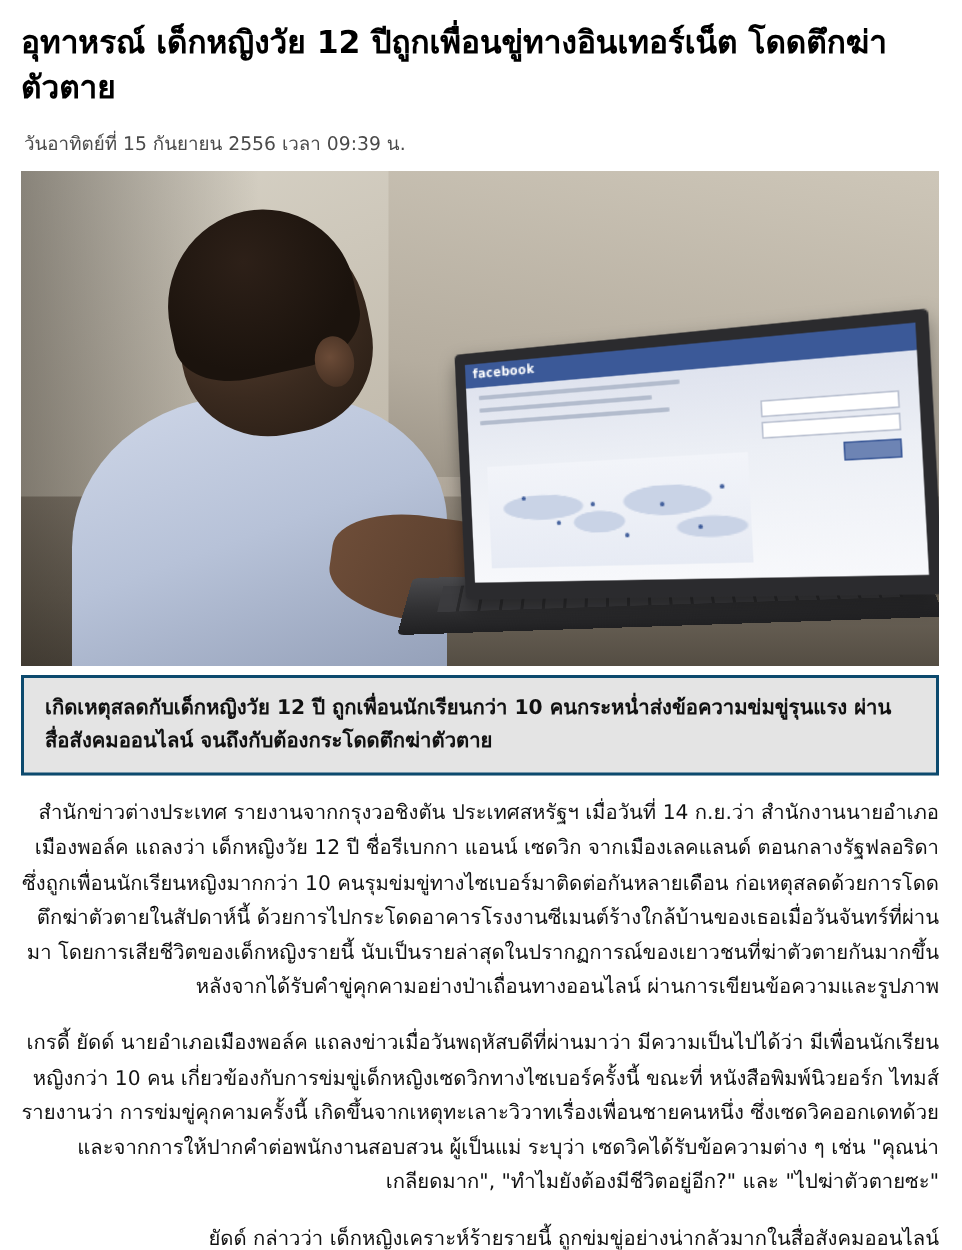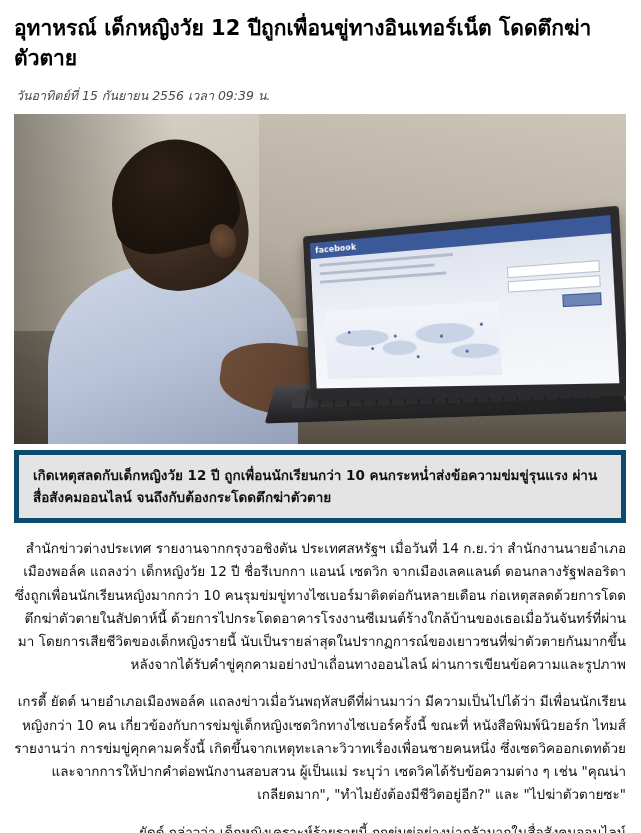--- a/index.html
+++ b/index.html
@@ -28,21 +28,20 @@
     line-height: 1.42;
     color: #000000;
     margin: 4px 0 0 0;
     letter-spacing: 0px;
   }
   .dateline {
     font-size: 12.5px;
     color: #4a4a4a;
     margin: 12px 0 8px 2px;
     font-weight: normal;
-    font-style: italic;
   }
   .photo-wrap {
     width: 612px;
     height: 330px;
     margin: 0 auto;
     position: relative;
     overflow: hidden;
     background: #b9b2a6;
   }
   
@@ -194,21 +193,21 @@
     left: 22px; top: 10px; right: 22px; height: 28px;
     background:
       repeating-linear-gradient(90deg, #3c3c3f 0 12px, #2a2a2c 12px 14px),
       repeating-linear-gradient(180deg, #3c3c3f 0 6px, #2a2a2c 6px 7px);
     opacity: 0.9;
   }
   .caption-box {
     width: 612px;
     margin: 6px auto 0 auto;
     background: #e4e4e4;
-    border: 5px solid #0c4a6e;
+    border: 2px solid #0c4a6e;
     box-sizing: border-box;
     padding: 9px 14px 10px 14px;
   }
   .caption-text {
     font-size: 13.5px;
     font-weight: bold;
     line-height: 1.65;
     color: #111111;
     margin: 0;
   }

